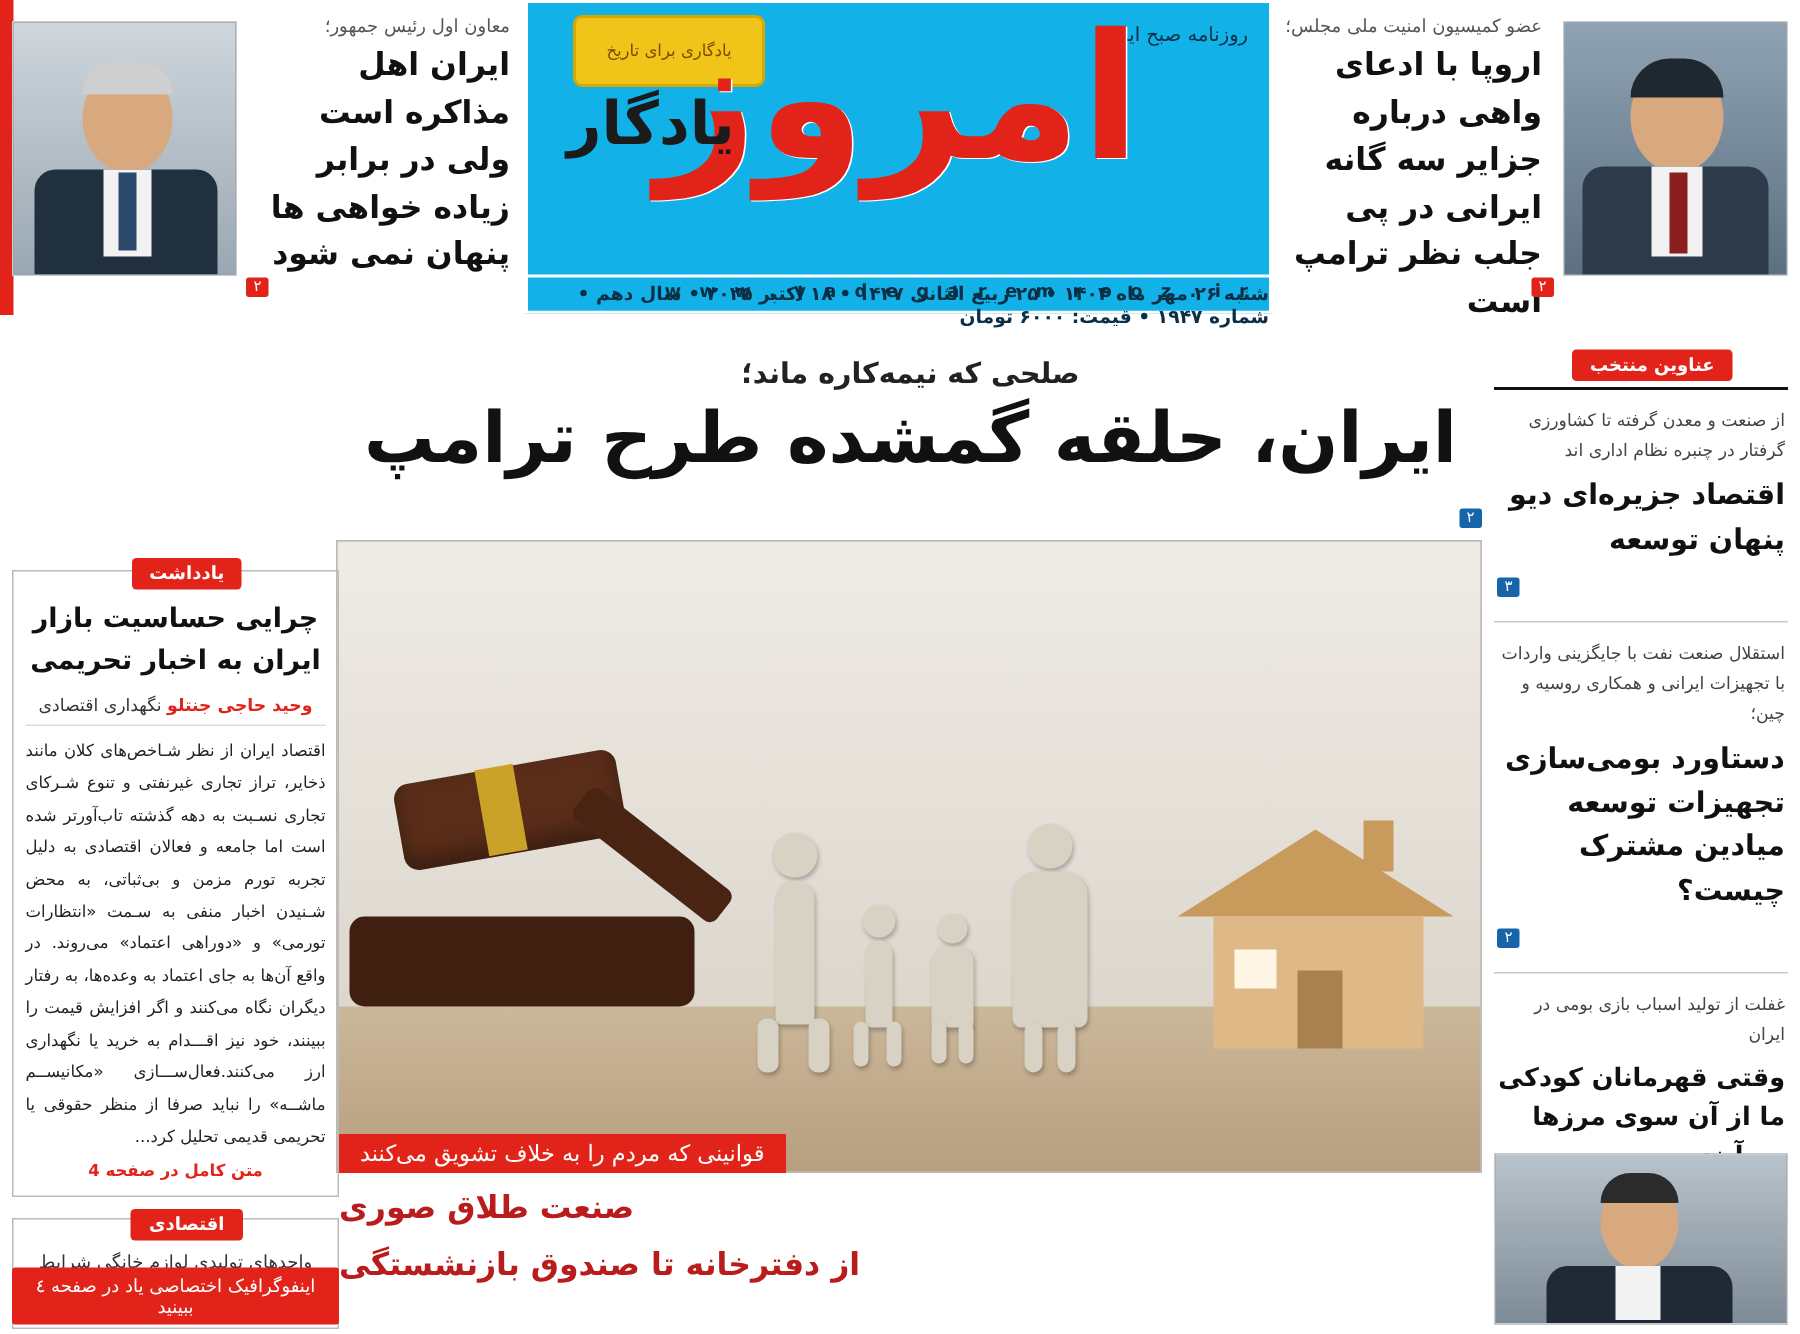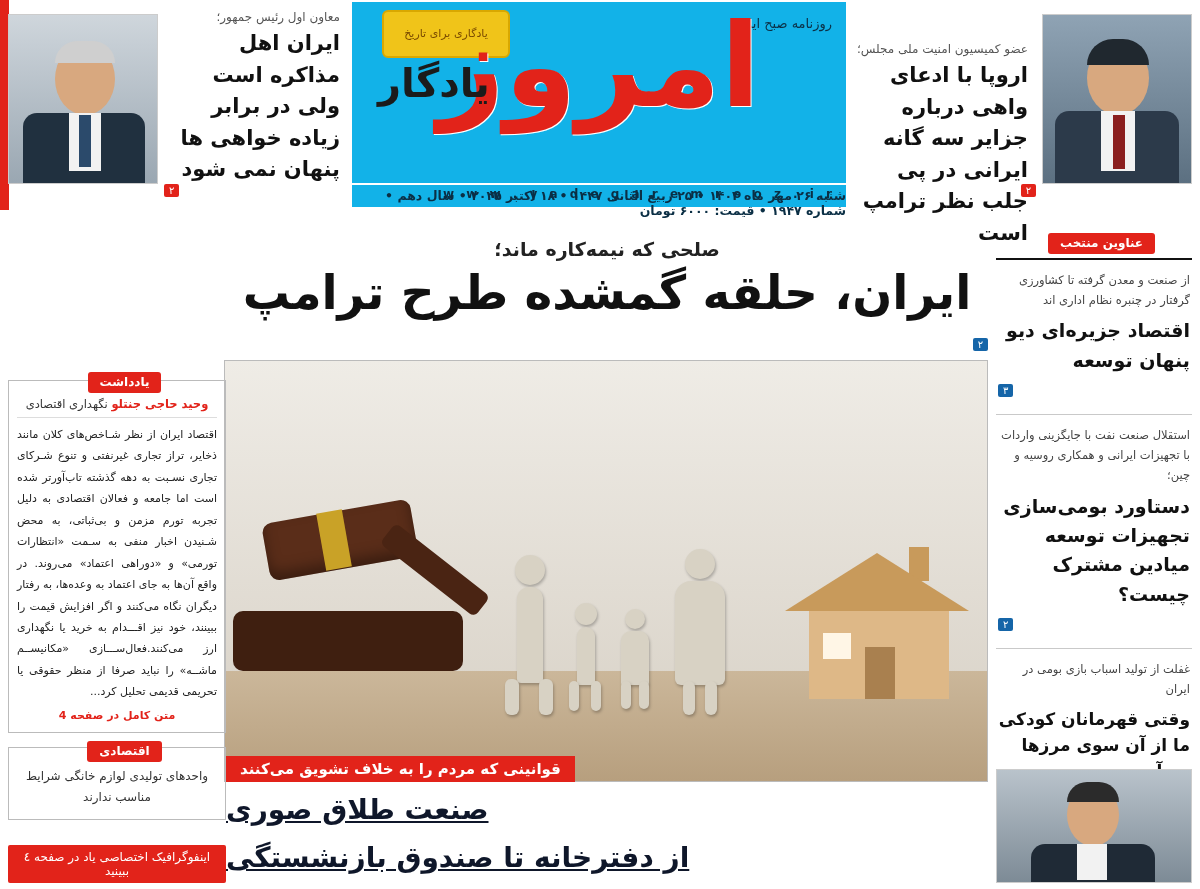--- a/index.html
+++ b/index.html
@@ -17,21 +17,21 @@
   .mast-tag-right{position:absolute;top:14px;right:14px;color:#0b2f45;font-size:13px;}
 
   .mast-side{position:absolute;top:0;width:340px;height:200px;}
   .mast-side.right{right:8px;}
   .mast-side.left{left:8px;}
   .side-kicker{font-size:12px;color:#555;text-align:right;margin:4px 8px 4px 0;}
   .side-head{font-size:21px;font-weight:bold;line-height:1.5;text-align:right;margin:0 8px 0 0;color:#111;}
   .side-photo{position:absolute;top:14px;width:148px;height:168px;background:#6d7f8c;overflow:hidden;border:1px solid #ccc;}
   .mast-side.right .side-photo{right:0;}
   .mast-side.left .side-photo{left:0;}
-  .mast-side.right .side-text{position:absolute;right:156px;left:0;top:6px;margin-top:32px;}
+  .mast-side.right .side-text{position:absolute;right:156px;left:0;top:6px;}
   .mast-side.left .side-text{position:absolute;left:156px;right:0;top:6px;}
   .mast-side.left .side-kicker,.mast-side.left .side-head{text-align:right;}
   .pagebadge{display:inline-block;background:#e2231a;color:#fff;font-size:10px;padding:1px 5px;border-radius:2px;}
   .pagebadge.blue{background:#1565a8;}
   .badge-row{position:absolute;bottom:2px;}
   .mast-side.right .badge-row{right:156px;}
   .mast-side.left .badge-row{left:156px;}
 
   .mast-strip{position:absolute;bottom:0;right:0;left:0;height:22px;background:#12b2e8;border-top:2px solid #fff;}
   .strip-url{position:absolute;right:10px;top:2px;font-size:12px;letter-spacing:4px;color:#0b2f45;font-weight:bold;}
@@ -52,22 +52,22 @@
   .badge-left{text-align:left;margin-top:4px;}
   .sport-photo{position:absolute;right:0;left:0;bottom:0;height:112px;background:#7b8a95;border:1px solid #ccc;overflow:hidden;}
 
   
   .col-main{position:absolute;right:212px;left:226px;top:0;bottom:6px;}
   .over-title{font-size:19px;text-align:center;color:#222;margin:6px 0 2px;font-weight:bold;}
   .main-head{font-size:47px;font-weight:bold;text-align:center;line-height:1.25;color:#111;margin:4px 0 10px;}
   .main-badge{margin:0 0 8px 4px;}
   .main-photo{position:relative;width:100%;height:420px;background:#cbbba6;border:1px solid #bbb;overflow:hidden;}
   .photo-caption-bar{position:absolute;right:0;left:0;bottom:0;}
-  .redbar{display:inline-block;background:#e2231a;color:#fff;font-size:15px;font-weight:bold;padding:4px 14px;}
-  .sub-head{font-size:28px;font-weight:bold;text-align:left;line-height:1.45;margin-top:8px;color:#0f172a;text-decoration:underline;}
+  .redbar{display:inline-block;background:#e2231a;color:#fff;font-size:15px;font-weight:normal;padding:4px 14px;}
+  .sub-head{font-size:21px;font-weight:bold;text-align:left;line-height:1.45;margin-top:8px;color:#b91c1c;}
 
   
   .col-left{position:absolute;left:8px;top:148px;width:218px;bottom:6px;}
   .note-box{border:1px solid #bbb;padding:8px 8px 10px;}
   .note-tab{text-align:center;margin-top:-18px;margin-bottom:4px;}
   .note-title{font-size:18px;font-weight:bold;text-align:center;line-height:1.55;margin:6px 0 8px;}
   .byline{font-size:11.5px;text-align:center;color:#333;border-bottom:1px solid #ddd;padding-bottom:6px;margin-bottom:6px;}
   .byline b{color:#e2231a;}
   .note-body{font-size:11px;line-height:1.95;text-align:justify;color:#222;}
   .more{font-size:11px;color:#e2231a;font-weight:bold;text-align:center;margin-top:6px;}
@@ -238,20 +238,21 @@
       </div>
 
       <div class="sub-head">صنعت طلاق صوری</div>
       <div class="sub-head">از دفترخانه تا صندوق بازنشستگی</div>
 
     </div>
 
     <div class="col-left">
       <div class="note-box">
         <div class="note-tab"><span class="sect-tab">یادداشت</span></div>
+        <div class="note-title">چرایی حساسیت بازار ایران به اخبار تحریمی</div>
         <div class="byline">
           <b>وحید حاجی جنتلو</b>
           <span>نگهداری اقتصادی</span>
         </div>
         <div class="note-body">اقتصاد ایران از نظر شـاخص‌های کلان مانند ذخایر، تراز تجاری غیرنفتی و تنوع شـرکای تجاری نسـبت به دهه گذشته تاب‌آورتر شده است اما جامعه و فعالان اقتصادی به دلیل تجربه تورم مزمن و بی‌ثباتی، به محض شـنیدن اخبار منفی به سـمت «انتظارات تورمی» و «دوراهی اعتماد» می‌روند. در واقع آن‌ها به جای اعتماد به وعده‌ها، به رفتار دیگران نگاه می‌کنند و اگر افزایش قیمت را ببینند، خود نیز اقـــدام به خرید یا نگهداری ارز می‌کنند.فعال‌ســـازی «مکانیســم ماشــه» را نباید صرفا از منظر حقوقی یا تحریمی قدیمی تحلیل کرد...</div>
         <div class="more">متن کامل در صفحه 4</div>
       </div>
 
       <div class="econ-box">
         <div class="note-tab"><span class="sect-tab">اقتصادی</span></div>

